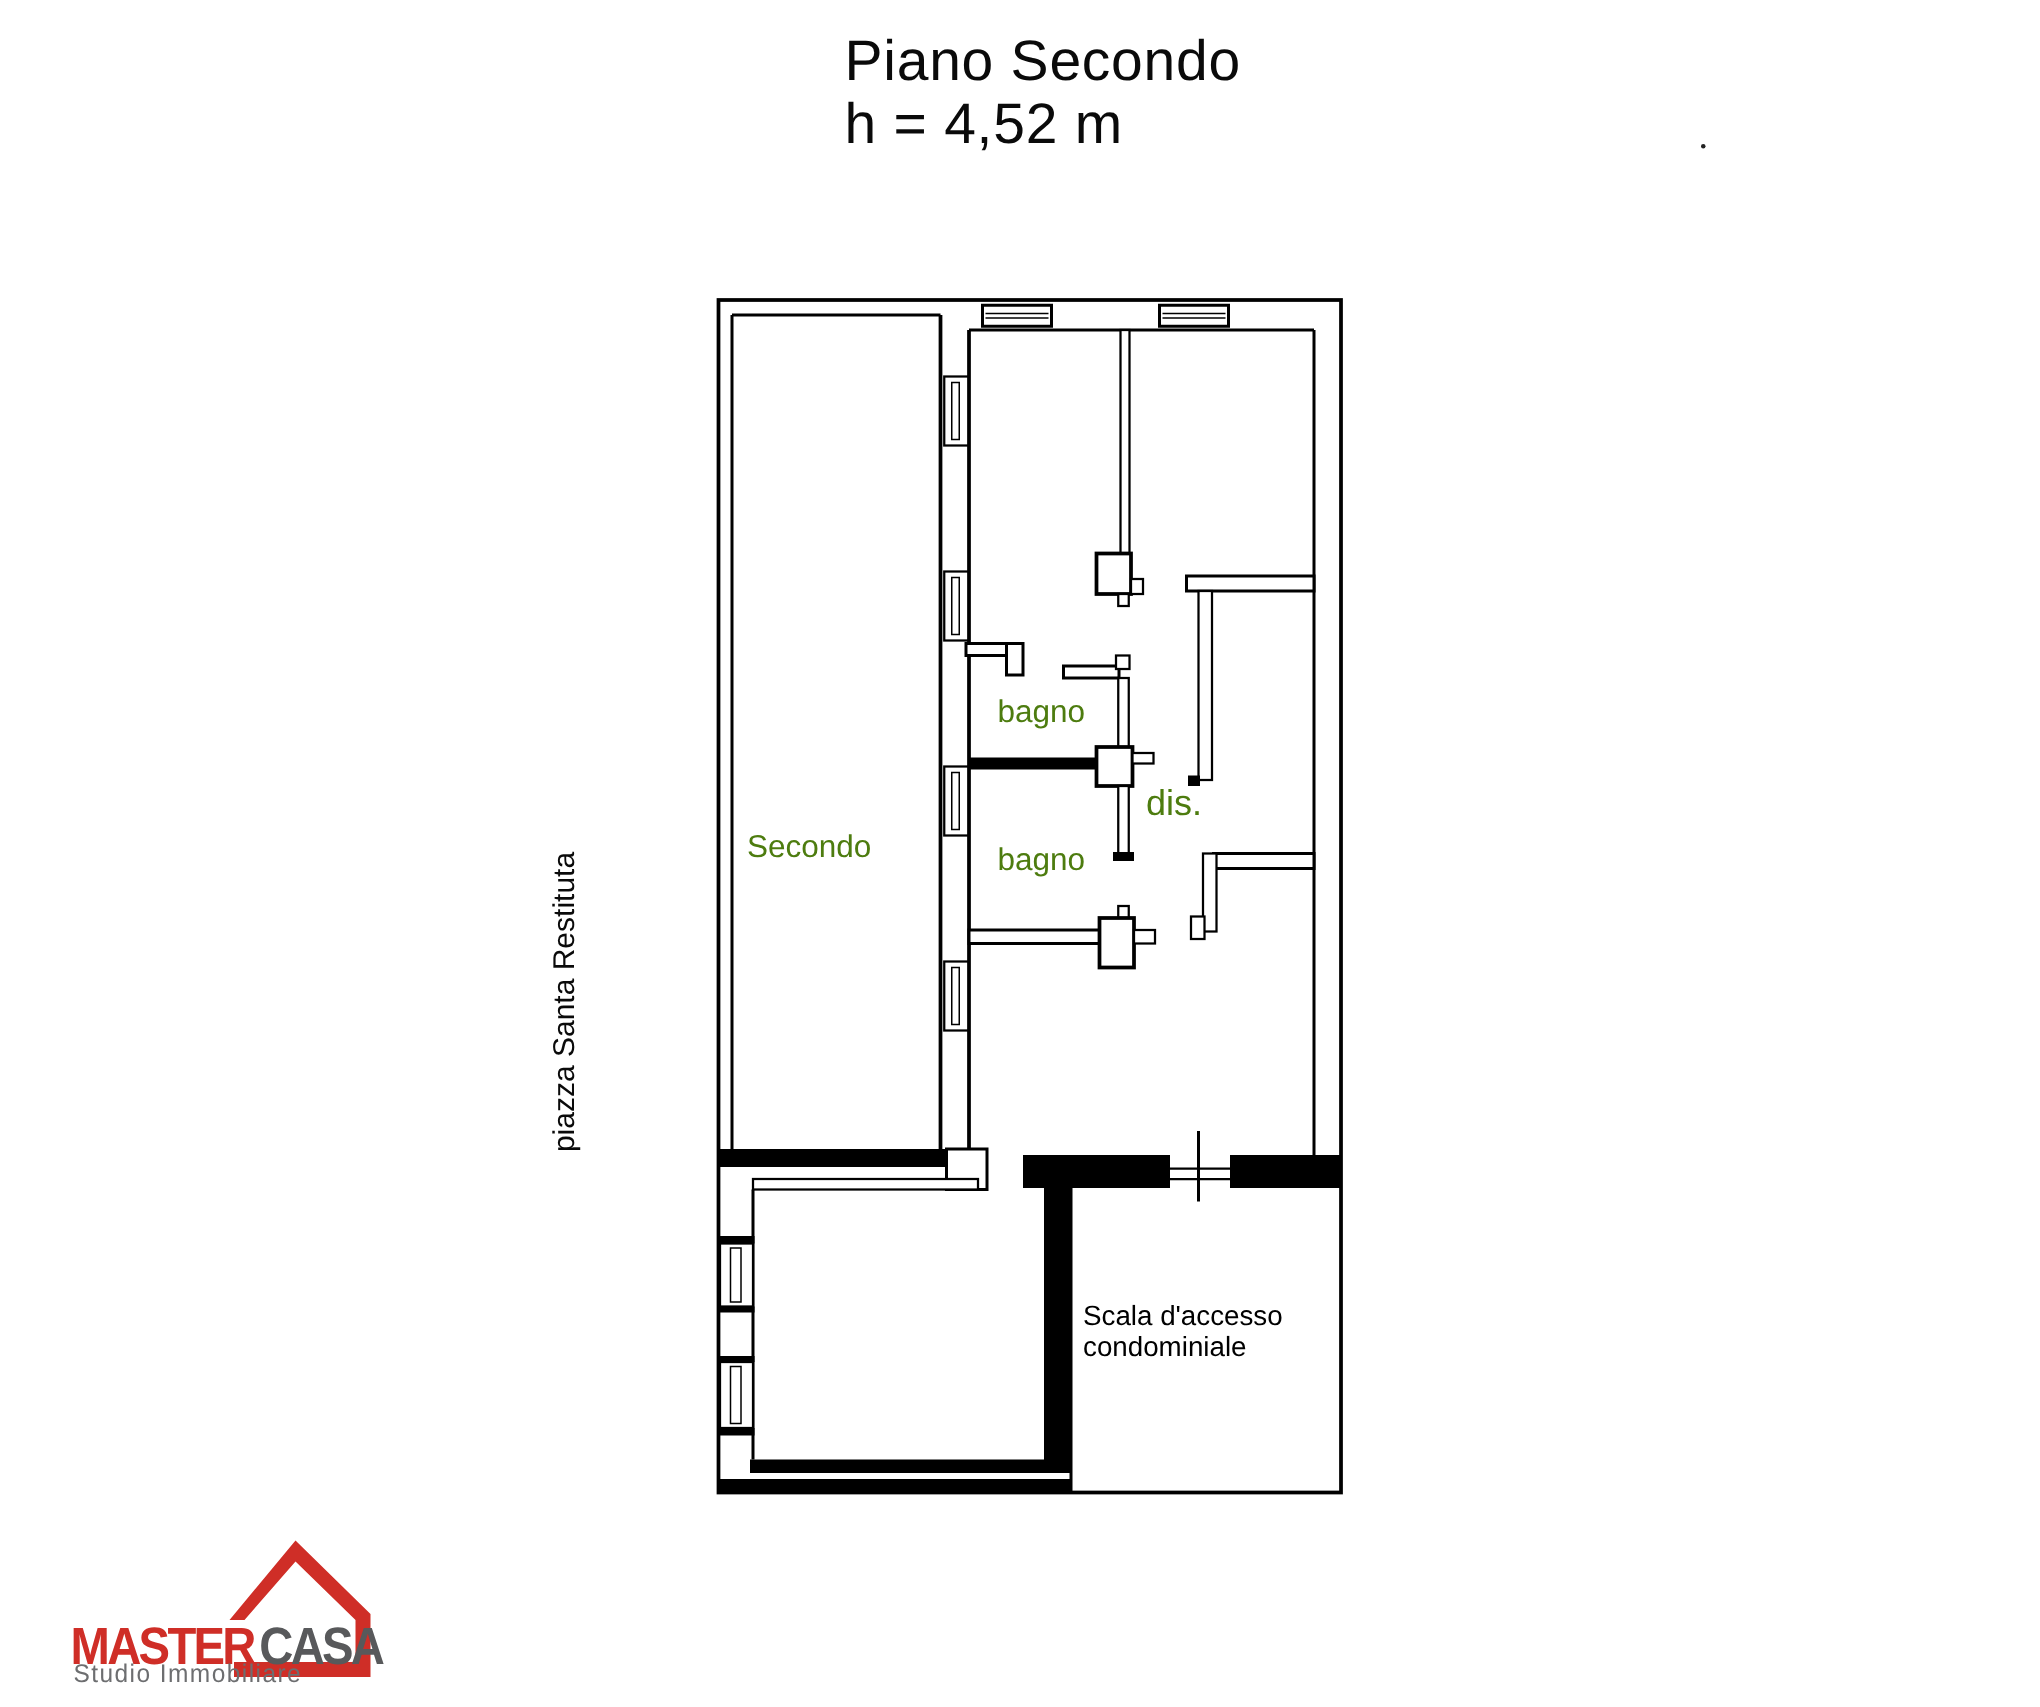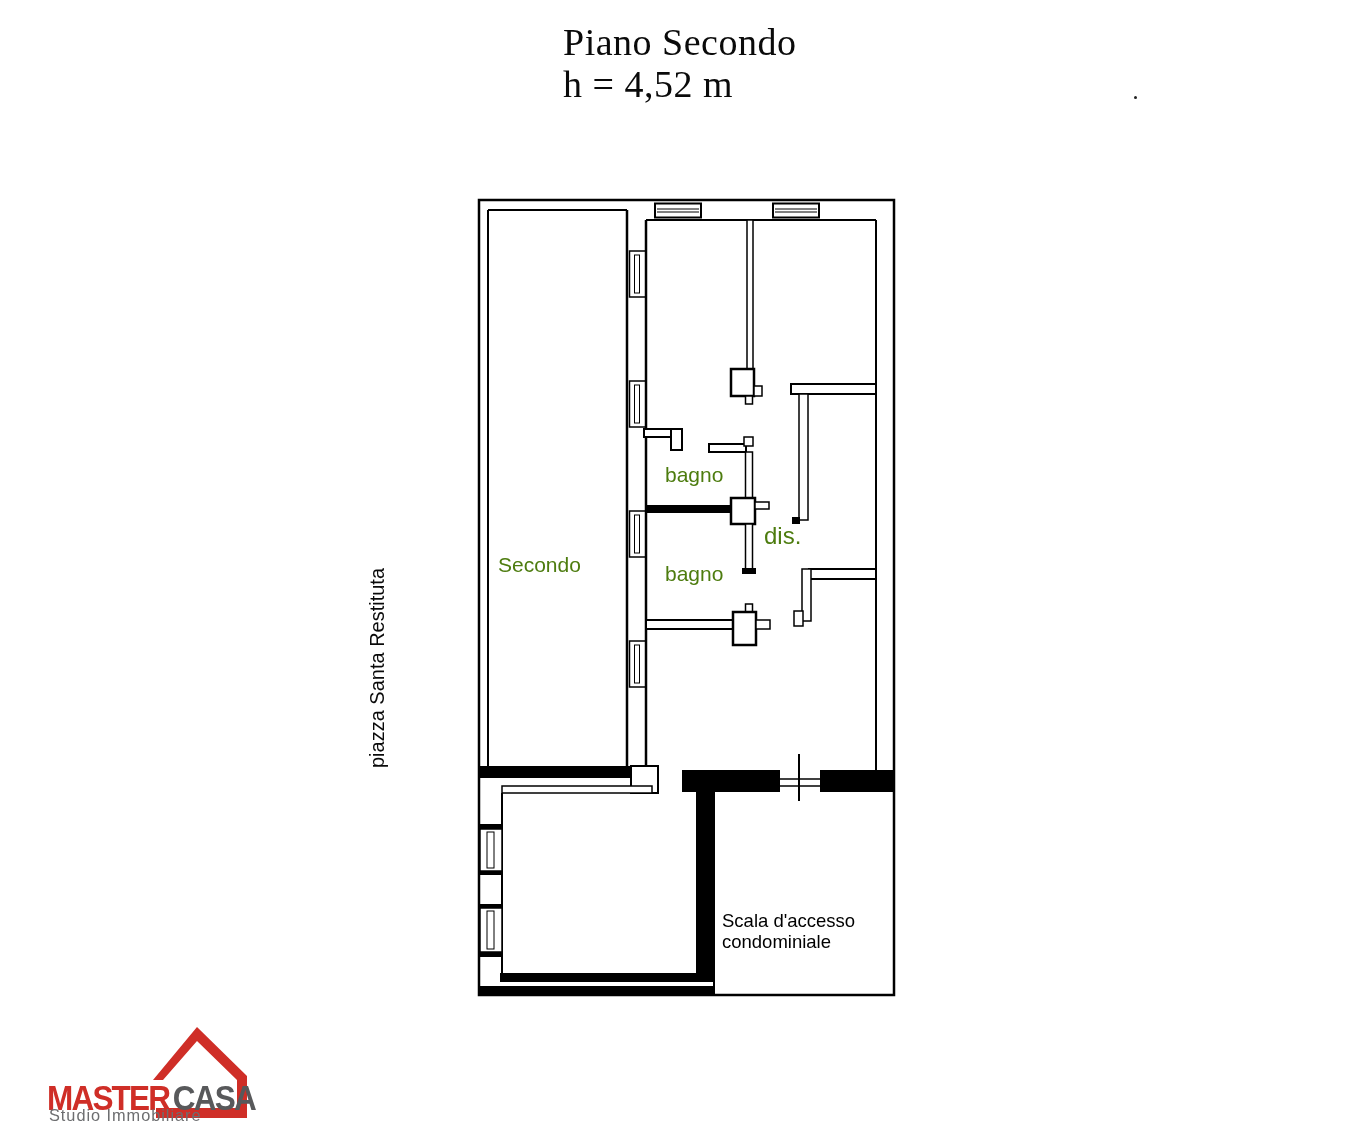--- a/index.html
+++ b/index.html
@@ -2,21 +2,21 @@
 <html style="--logo-red: #cf2e27; --logo-gray: #58595b;"><head>
 <meta charset="utf-8">
 <style>
   html,body{margin:0;padding:0;}
   body{
     width:1360px;height:1138px;position:relative;background:#ffffff;
     font-family:"Liberation Sans", sans-serif;color:#000;overflow:hidden;
   }
   .abs{position:absolute;}
   #plan-svg{position:absolute;left:0;top:0;}
-  .title-line{font-size:38px;letter-spacing:.5px;color:#0a0a0a;white-space:nowrap;font-family:Liberation Serif, serif;}
+  .title-line{font-size:38px;letter-spacing:.5px;color:#0a0a0a;white-space:nowrap;}
   .room-label{font-size:21px;color:#4d7c0f;white-space:nowrap;}
   .street-label{
     font-size:20px;color:#0a0a0a;white-space:nowrap;
     transform:translate(-50%,-50%) rotate(-90deg);
   }
   .stray-dot{width:3px;height:3px;background:#222;border-radius:50%;}
   
   #logo{left:23px;top:1020px;width:260px;height:112px;}
   #logo svg{position:absolute;left:0;top:0;}
   .brand-row{
@@ -146,21 +146,21 @@
     <rect x="479" y="952" width="24" height="5"></rect>
   </g>
 
   <line x1="714" y1="792" x2="714" y2="994" stroke="#000" stroke-width="2"></line>
 </svg>
 
 <div class="abs room-label" style="left:498px;top:553px;">Secondo</div>
 <div class="abs room-label" style="left:665px;top:463px;">bagno</div>
 <div class="abs room-label" style="left:764px;top:504px;font-size:24px;margin-top:18px;">dis.</div>
 <div class="abs room-label" style="left:665px;top:562px;">bagno</div>
-<div class="abs" style="left:722px;top:866px;font-size:18.5px;line-height:21px;margin-top:44px;">
+<div class="abs" style="left:722px;top:866px;font-size:18.5px;line-height:21px;">
   <div>Scala d'accesso</div>
   <div>condominiale</div>
 </div>
 
 <div class="abs street-label" style="left:377px;top:668px;">piazza Santa Restituta</div>
 
 <div id="logo" class="abs">
   <svg width="260" height="112" viewBox="0 0 260 112">
     <polygon points="130,60 174,7 224,56 224,98 133,98 133,88 214,88 214,60 174,21 140,60" fill="var(--logo-red,#cf2e27)"></polygon>
   </svg>

